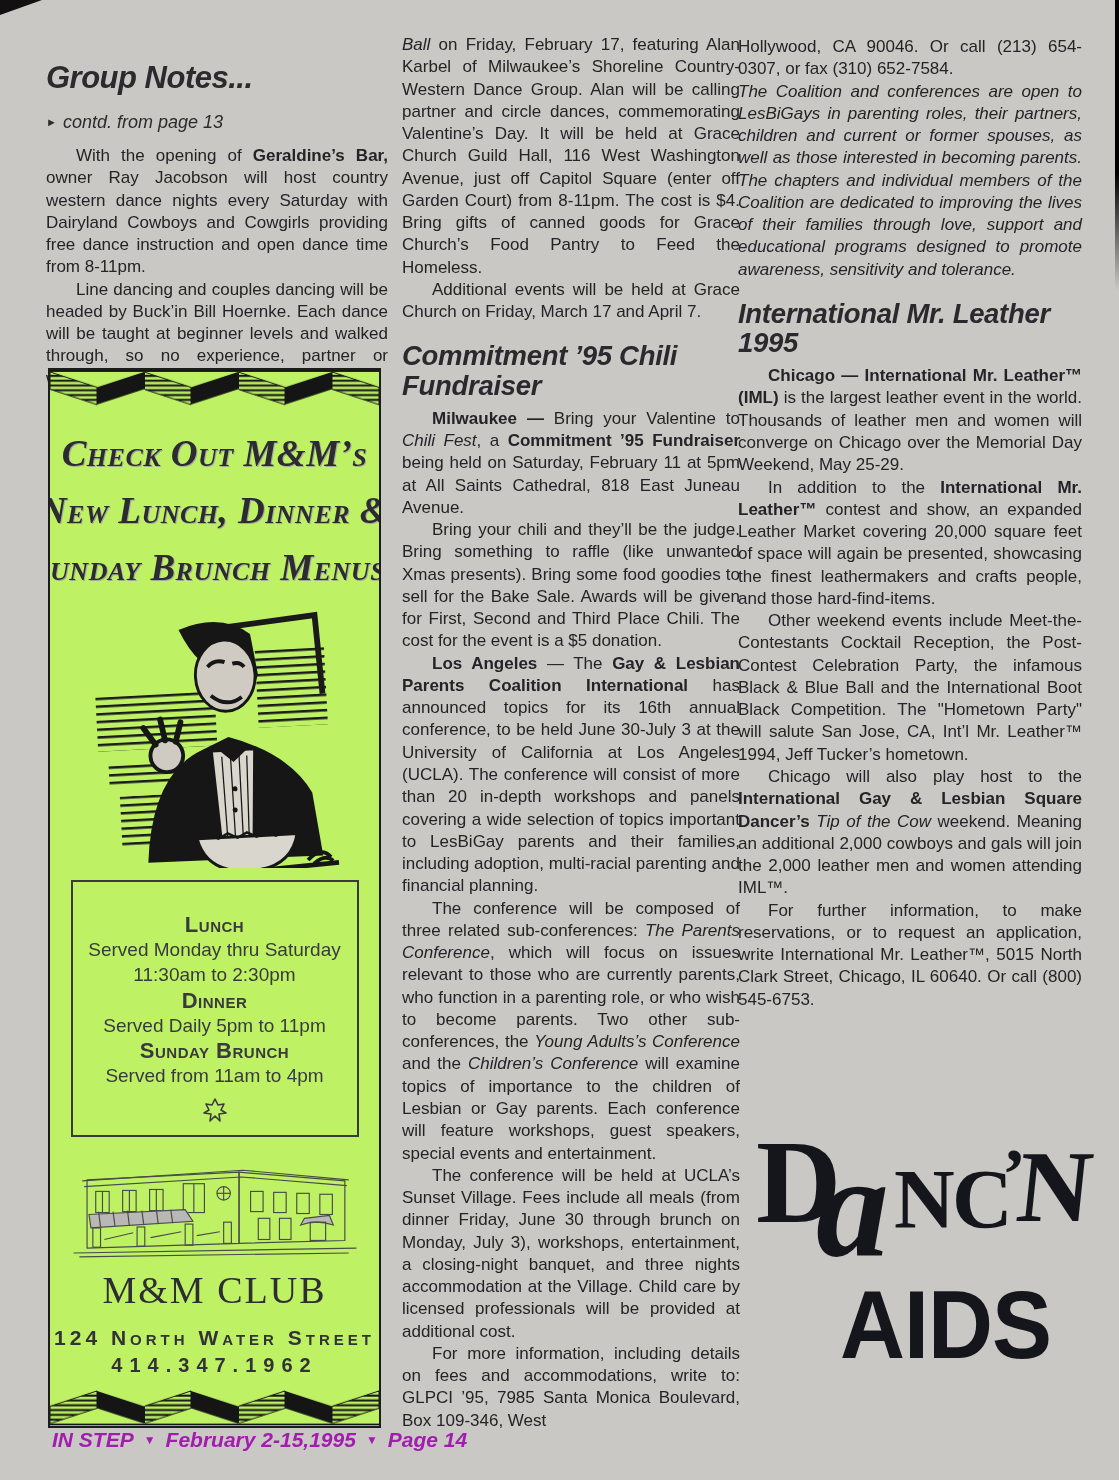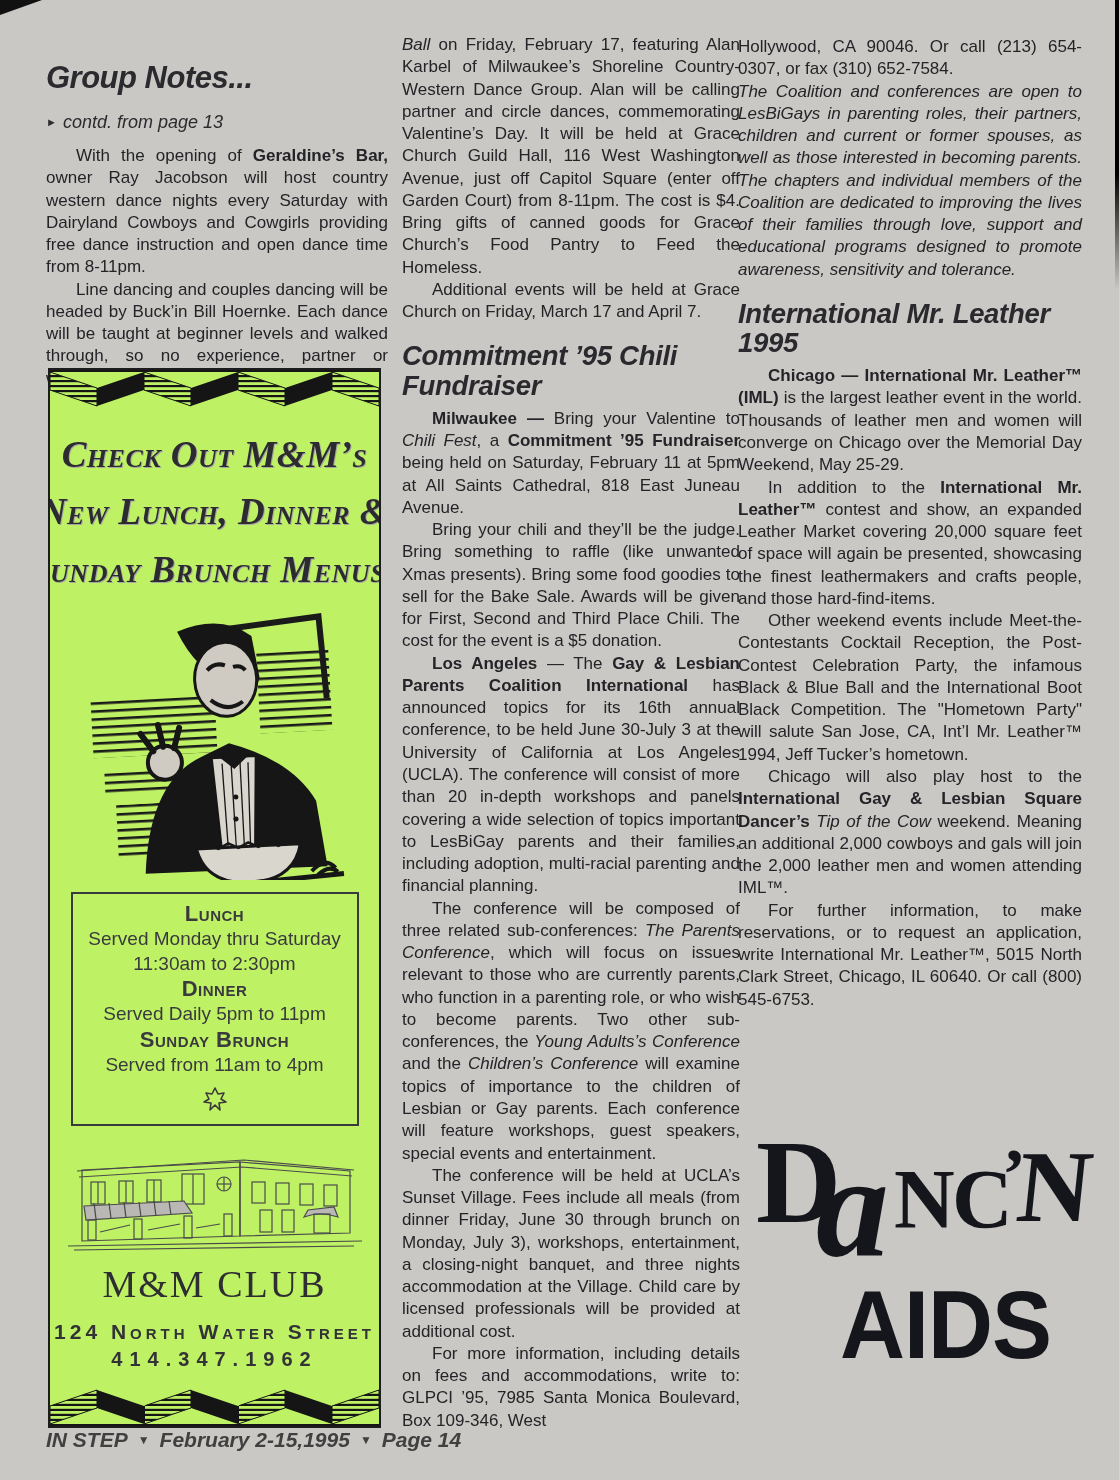--- a/index.html
+++ b/index.html
@@ -25,21 +25,21 @@
   
   .ad{position:absolute;left:48px;top:368px;width:329px;height:1056px;border:2px solid #1c1c1c;
       background:#bef264;display:flex;flex-direction:column;align-items:center;overflow:hidden;}
   .zz{display:block;width:100%;height:38px;}
   .zz.flip{transform:scaleY(-1);}
   .ad-headline{margin:18px 6px 4px;text-align:center;font-family:"Liberation Serif",serif;
       font-style:italic;font-weight:bold;font-variant:small-caps;font-size:37px;line-height:1.55;
       color:#2c2c30;text-shadow:1px 1px 0 #a6a6a2;letter-spacing:0.5px;white-space:nowrap;}
   .ad-headline div{margin:0;}
   .waiter{margin:6px 0 2px;}
-  .hours-box{border:2px solid #3a3a3c;width:268px;padding:7px 8px 8px;text-align:center;
+  .hours-box{border:2px solid #3a3a3c;width:268px;padding:30px 8px 8px;text-align:center;
       margin:10px 0 14px;color:#3a3a3e;}
   .hours-label{font-weight:bold;font-variant:small-caps;font-size:22px;letter-spacing:0.5px;}
   .hours-line{font-size:19px;line-height:1.3;}
   .leaf{margin-top:8px;}
   .club-name{font-family:"Liberation Serif",serif;font-size:38px;letter-spacing:2px;color:#2e2e32;
       margin-top:4px;white-space:nowrap;}
   .club-addr{font-weight:bold;font-variant:small-caps;font-size:21px;letter-spacing:4px;
       color:#333337;margin-top:14px;white-space:nowrap;}
   .club-phone{font-weight:bold;font-size:20px;letter-spacing:7px;color:#333337;margin:4px 0 12px;}
   .ad-spacer{flex:1;}
@@ -54,22 +54,22 @@
   .dl-ap{left:246px;top:26px;font-size:72px;}
   .dl-n2{left:262px;top:24px;font-size:102px;transform:skewX(-6deg);}
   .for-row{display:flex;align-items:center;margin-top:-14px;position:relative;}
   .for-line{flex:1;height:5px;background:#15151c;}
   .for-oval{background:#15151c;color:#c9c8c4;border-radius:50%;width:148px;height:50px;
       display:flex;align-items:center;justify-content:center;font-family:"Liberation Serif",serif;
       font-weight:bold;font-size:25px;letter-spacing:9px;padding-left:9px;box-sizing:border-box;}
   .aids{font-size:90px;font-weight:bold;letter-spacing:-1px;line-height:1;margin:10px 0 0 84px;
       transform:scaleY(1.08);font-family:"Liberation Sans",sans-serif;}
   
-  .footer{position:absolute;left:46px;top:1428px;font-style:italic;font-weight:bold;font-size:21px;
-      color:#404040;white-space:nowrap;}
+  .footer{position:absolute;left:52px;top:1428px;font-style:italic;font-weight:bold;font-size:21px;
+      color:#a21caf;white-space:nowrap;}
   .footer .tri{font-size:12px;vertical-align:3px;margin:0 10px;}
 </style>
 </head>
 <body>
 
 <div class="page">
   <div class="corner-wedge"></div>
   <div class="edge-strip"></div>
 
   <div class="col col-left">

